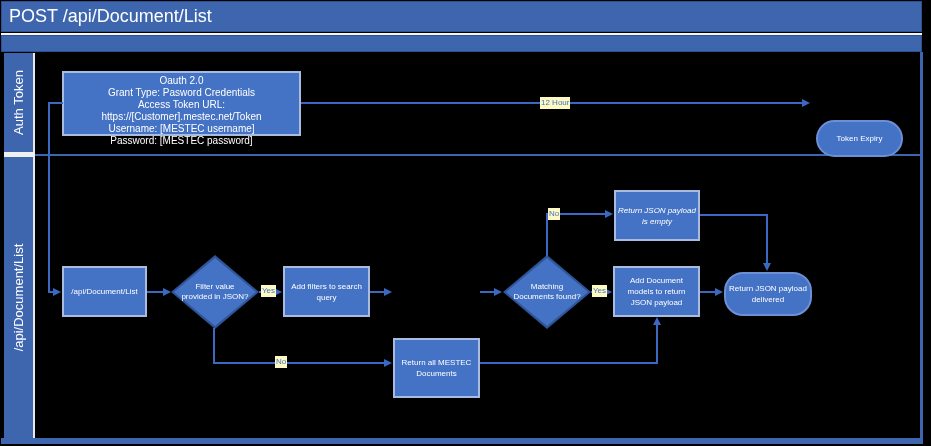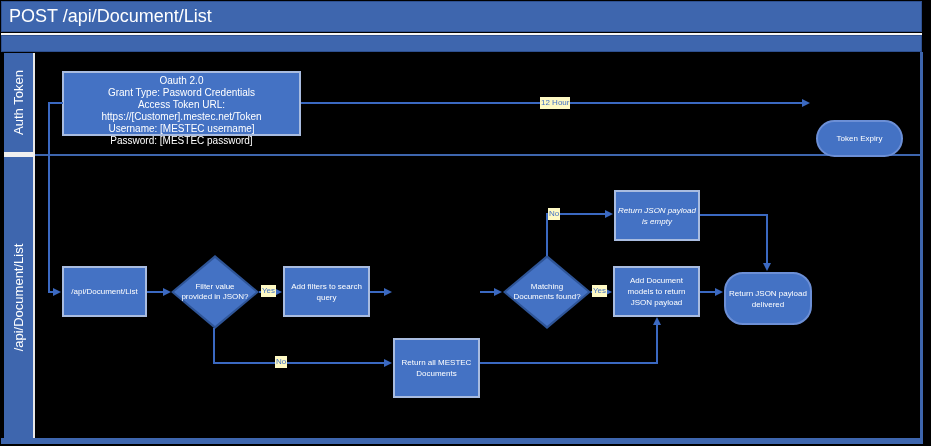--- a/index.html
+++ b/index.html
@@ -161,21 +161,21 @@
     <span>Add Document models to return JSON payload</span>
   </div>
 
   <div class="conn" style="left:700px;top:214px;width:68px;height:2px;"></div>
   <div class="conn" style="left:766px;top:214px;width:2px;height:50px;"></div>
   <div class="arrow-d" style="left:763px;top:263px;"></div>
 
   <div class="conn" style="left:700px;top:291px;width:17px;height:2px;"></div>
   <div class="arrow-r" style="left:715px;top:288px;"></div>
 
-  <div class="stadium" style="left:724px;top:272px;width:88px;height:53px;">
+  <div class="stadium" style="left:724px;top:272px;width:88px;height:44px;">
     <span>Return JSON payload delivered</span>
   </div>
 
   <div class="box" style="left:393px;top:338px;width:87px;height:60px;">
     <span>Return all MESTEC Documents</span>
   </div>
 
   <div class="conn" style="left:480px;top:362px;width:178px;height:2px;"></div>
   <div class="conn" style="left:656px;top:324px;width:2px;height:40px;"></div>
   <div class="arrow-u" style="left:653px;top:317px;"></div>

